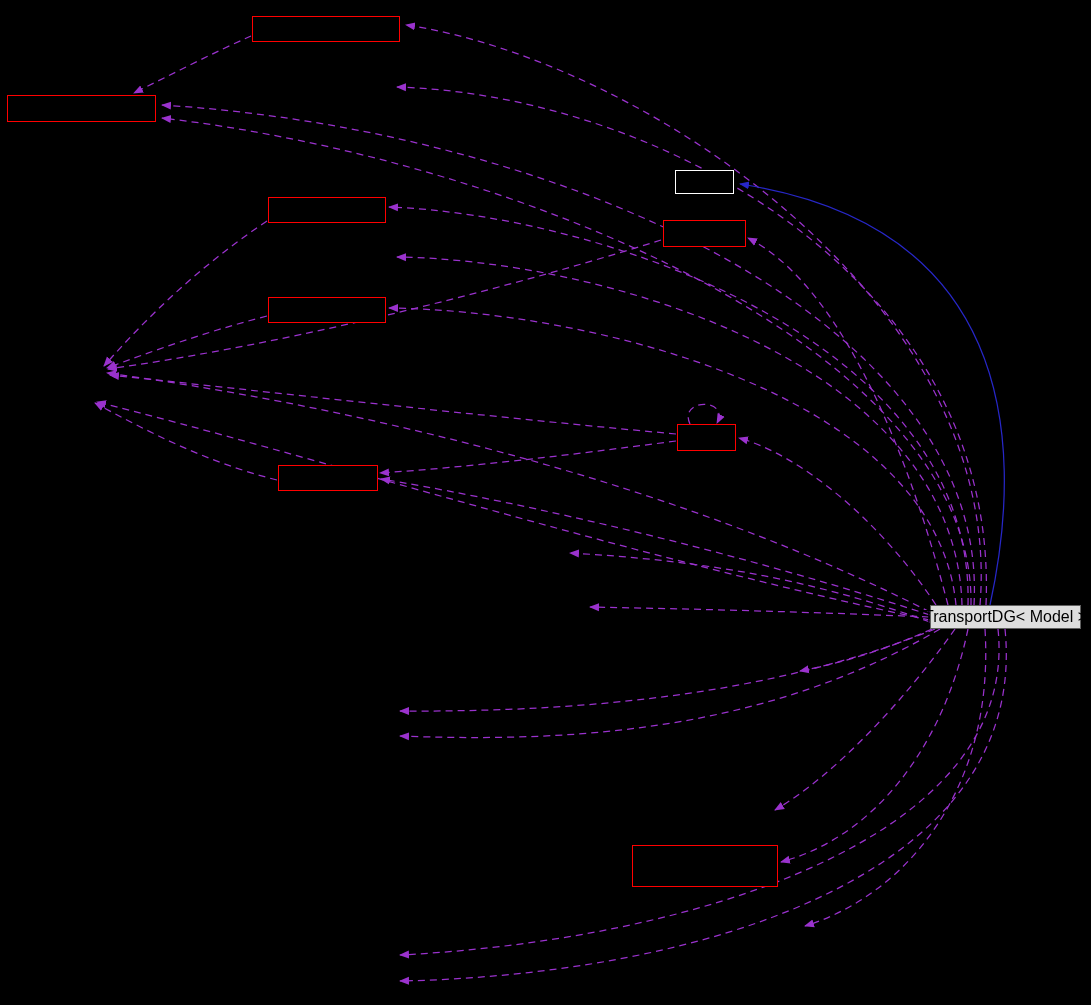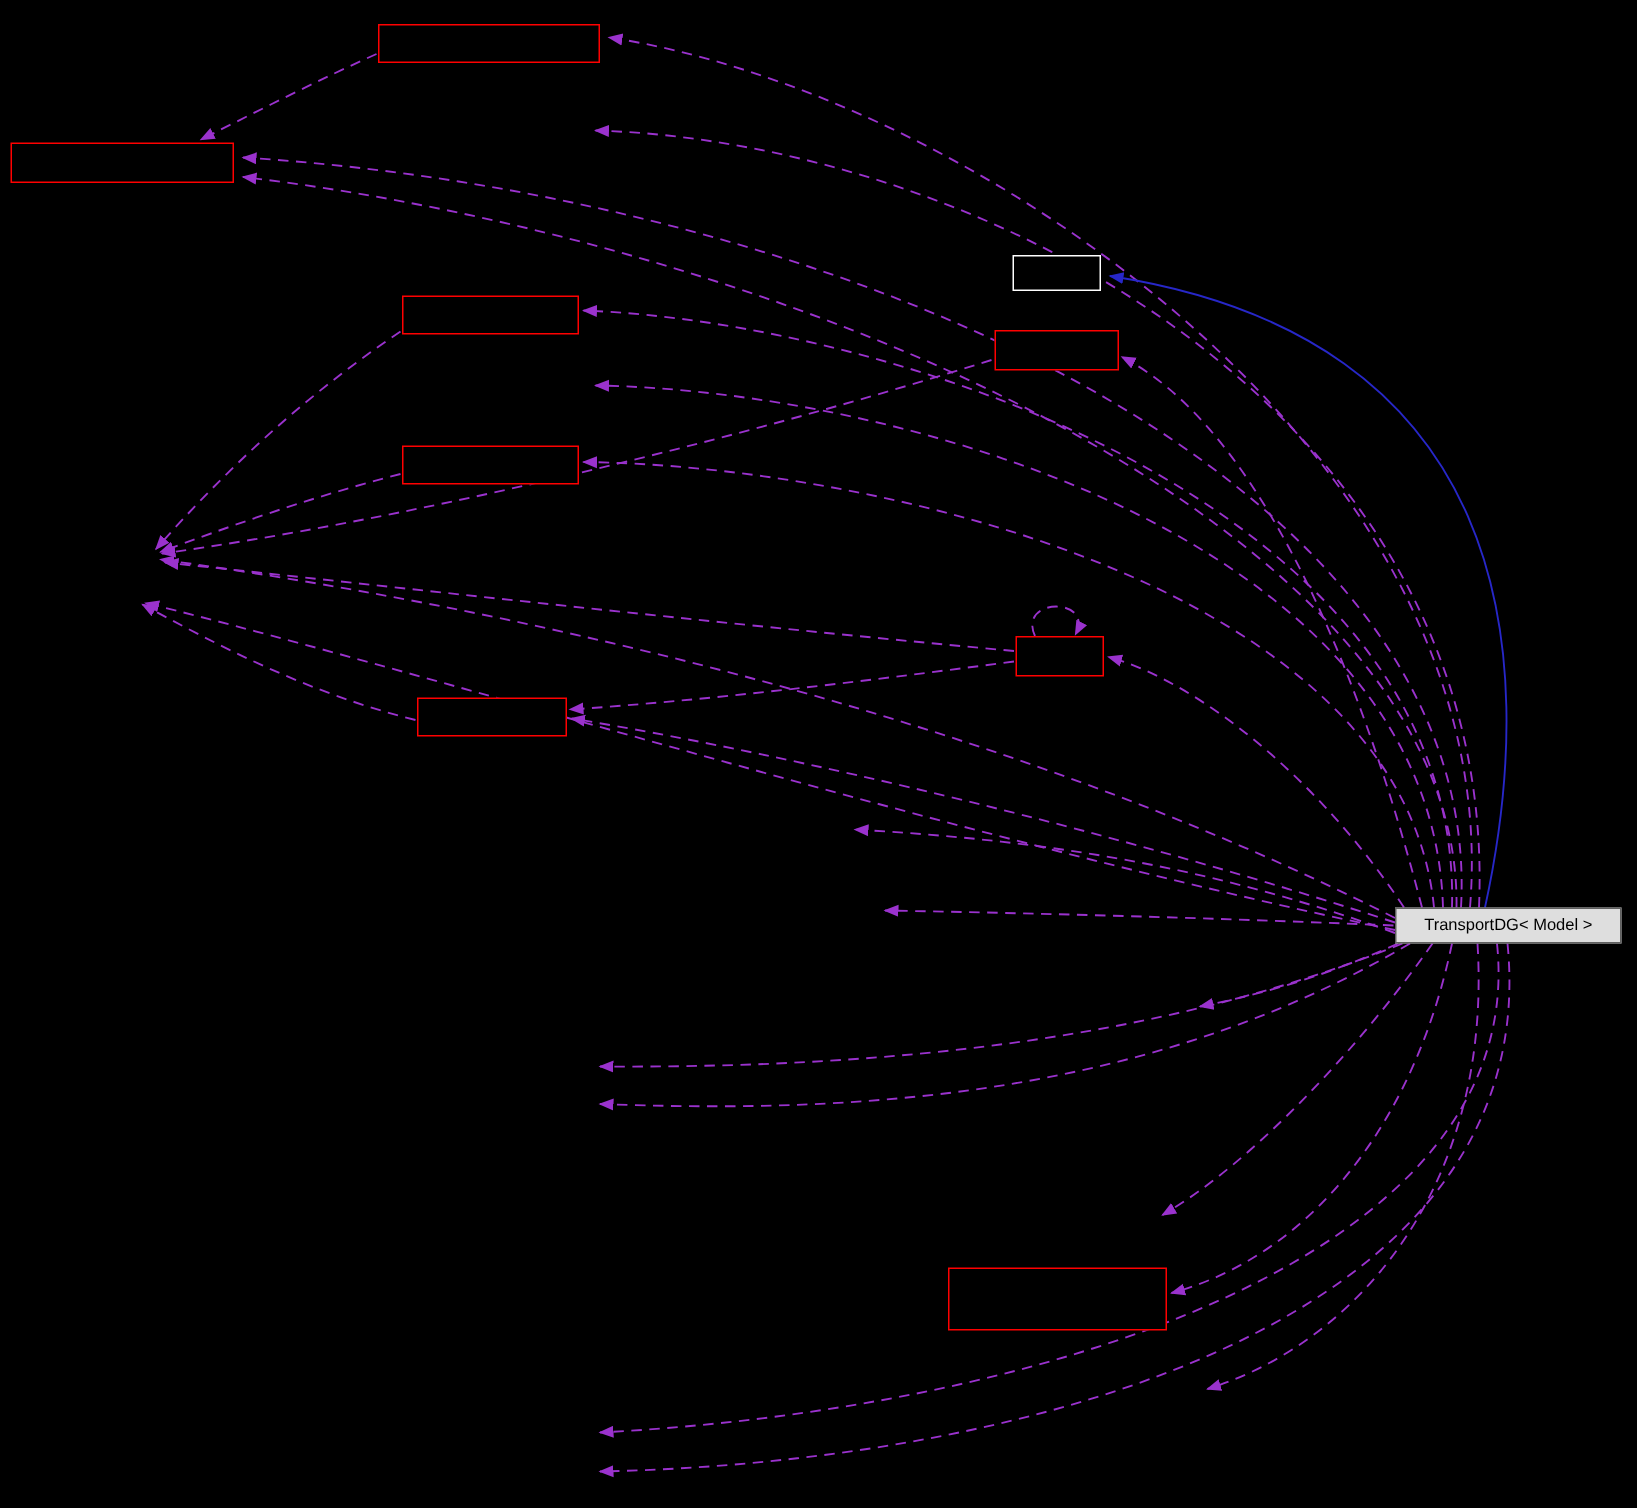--- a/index.html
+++ b/index.html
@@ -23,21 +23,21 @@
     height: 1005px;
   }
   .node {
     position: absolute;
     box-sizing: border-box;
     border: 1.5px solid #ff0000;
     background: #000000;
     display: flex;
     align-items: center;
     justify-content: center;
-    font-size: 11px;
+    font-size: 16px;
     line-height: 1;
     white-space: nowrap;
     cursor: pointer;
   }
 </style>
 </head>
 <body>
 
 <div class="canvas" id="canvas">
   <svg class="edges-layer" id="edges" viewBox="0 0 1091 1005" xmlns="http://www.w3.org/2000/svg">

